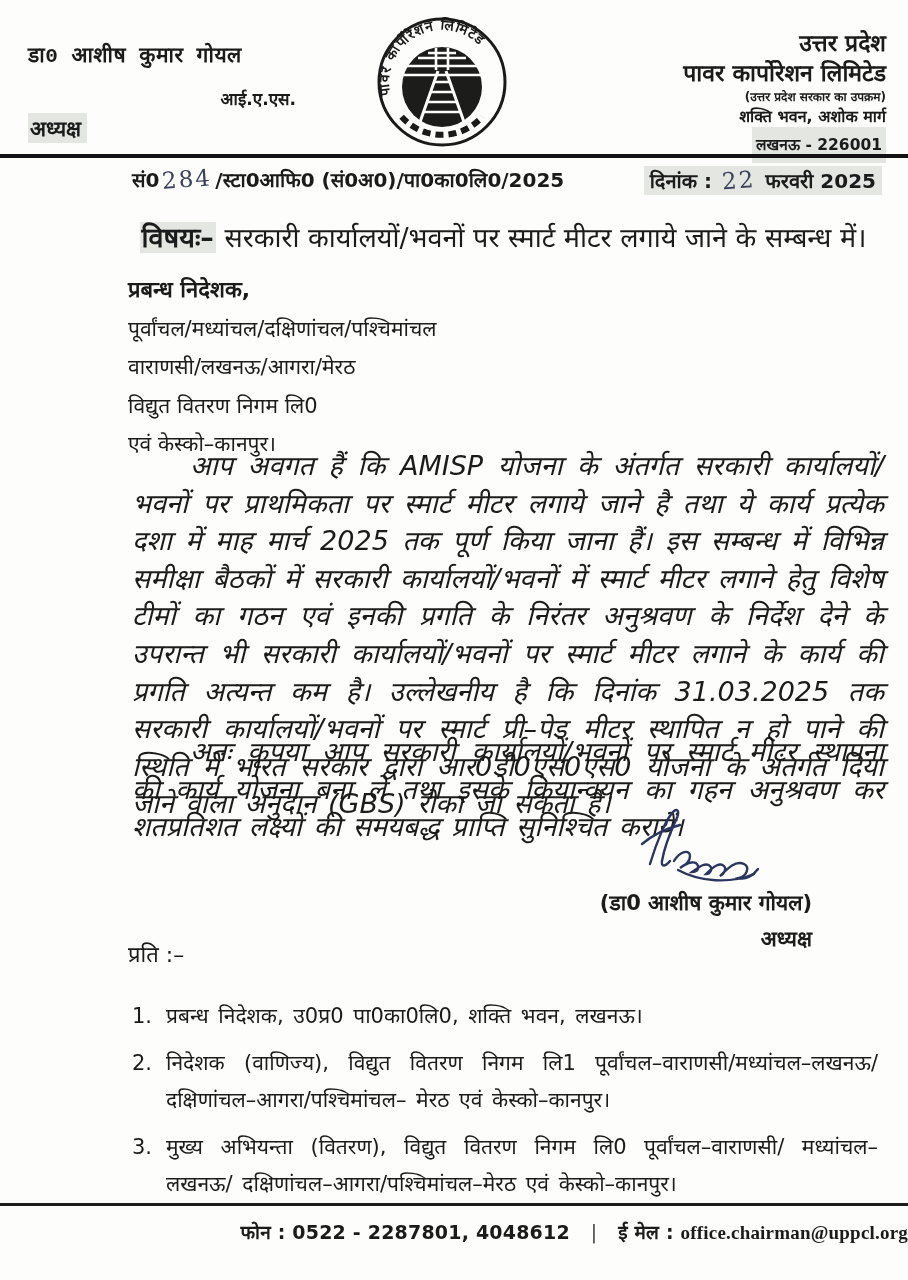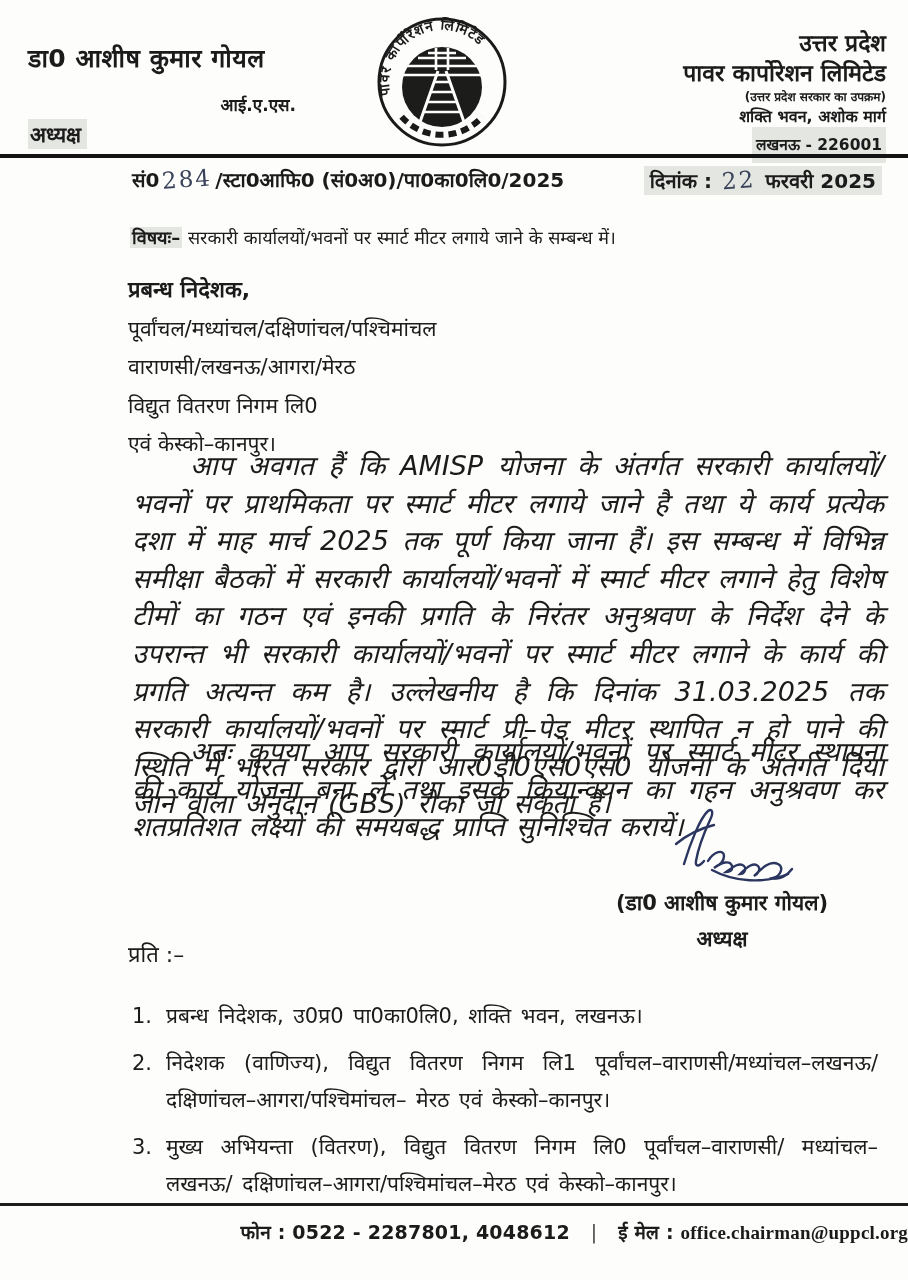--- a/index.html
+++ b/index.html
@@ -8,58 +8,58 @@
     width:908px;height:1280px;
     margin:0 auto;
     background:#fdfdfb;
     font-family:"DejaVu Sans","Liberation Sans",sans-serif;
     color:#1b1b1b;
     overflow:hidden;
   }
   .highlight{background:#e4e6e1;}
   
   .hdr-left{position:absolute;left:28px;top:40px;width:272px;}
-  .hdr-name{font-size:25px;font-weight:bold;letter-spacing:.5px;}
+  .hdr-name{font-size:21px;font-weight:bold;letter-spacing:.5px;font-family:Liberation Mono, monospace;}
   .hdr-ias{font-size:17px;font-weight:bold;text-align:right;margin-top:19px;padding-right:4px;}
   .hdr-post{font-size:21px;font-weight:bold;margin-top:3px;display:inline-block;padding:1px 6px 1px 2px;}
   .hdr-logo{position:absolute;left:371px;top:8px;width:142px;height:148px;}
   .hdr-right{position:absolute;right:22px;top:28px;text-align:right;line-height:1.32;}
   .hdr-right .l1{font-size:23px;font-weight:bold;}
   .hdr-right .l2{font-size:23px;font-weight:bold;}
   .hdr-right .l3{font-size:12px;font-weight:bold;margin-top:1px;}
   .hdr-right .l4{font-size:16px;font-weight:bold;}
   .hdr-right .l5{font-size:15.5px;font-weight:bold;display:inline-block;padding:8px 4px;}
   .rule-top{position:absolute;top:154px;left:0;width:908px;height:4px;background:#131313;}
   
   .refline{position:absolute;top:166px;left:132px;right:26px;display:flex;justify-content:space-between;font-size:20px;font-weight:bold;}
   .hand{
     font-family:"DejaVu Serif","Liberation Serif",serif;
     font-weight:400;color:#39425a;
     display:inline-block;transform:rotate(-4deg);
     font-size:23px;letter-spacing:2px;padding:0 3px;
   }
   .ref-date{padding:1px 6px;}
   
-  .subject{position:absolute;top:221px;left:130px;right:32px;font-size:18px;line-height:34px;}
+  .subject{position:absolute;top:221px;left:130px;right:32px;font-size:27px;line-height:34px;text-align:center;}
   .subject .lbl{font-weight:bold;padding:0 2px;}
   
   .addressee{position:absolute;top:271px;left:128px;font-size:21px;line-height:38.5px;}
   .addressee .title{font-weight:bold;font-size:22px;}
   
   .body-para{
     position:absolute;left:132px;width:752px;margin:0;
     font-size:27px;line-height:37.6px;
     text-align:justify;text-indent:58px;
     word-spacing:3px;
     font-style:italic;
   }
   .para1{top:447px;}
   .para2{top:733px;}
   
-  .sig-block{position:absolute;top:806px;left:598px;width:248px;text-align:center;}
+  .sig-block{position:absolute;top:806px;left:564px;width:248px;text-align:right;}
   .sig-scribble{display:block;margin:0 auto 2px 58px;}
   .sig-name{font-size:21px;font-weight:bold;white-space:nowrap;}
   .sig-post{font-size:21px;font-weight:bold;margin-top:8px;}
   
   .copies{position:absolute;top:938px;left:128px;right:30px;}
   .copies-label{font-size:22px;font-weight:normal;}
   .copy-list{margin:30px 0 0 0;padding:0;list-style:none;}
   .copy-item{display:grid;grid-template-columns:38px 1fr;font-size:21px;line-height:37.5px;margin-bottom:9px;}
   .copy-num{text-align:left;padding-left:4px;}
   .copy-text{text-align:justify;word-spacing:3px;}

